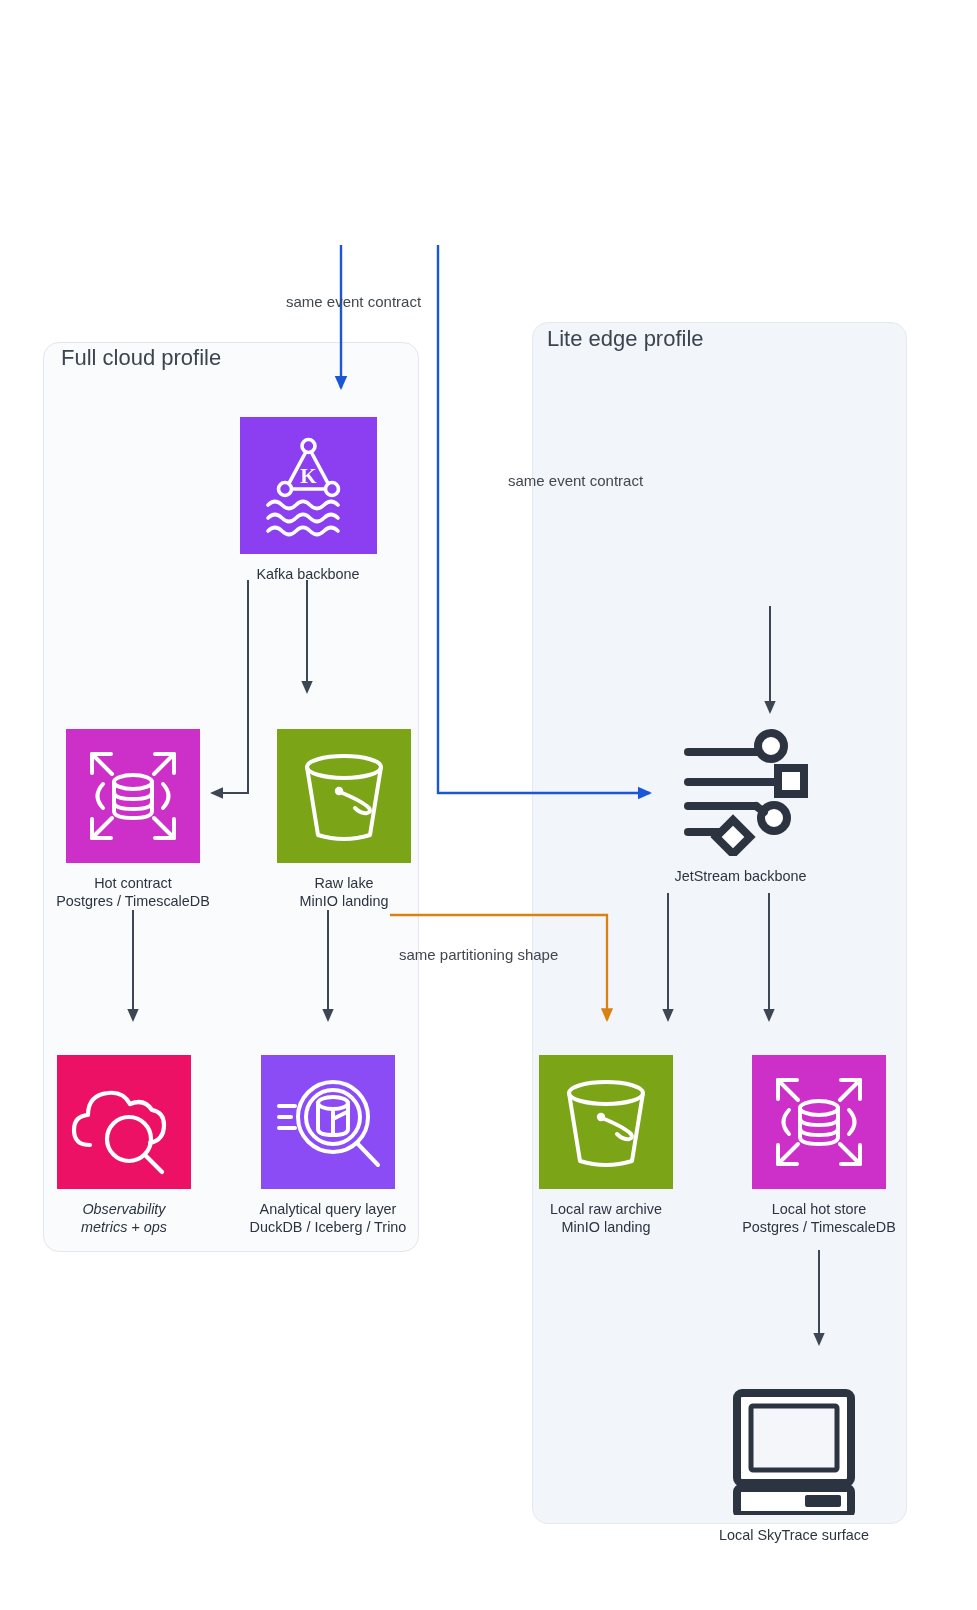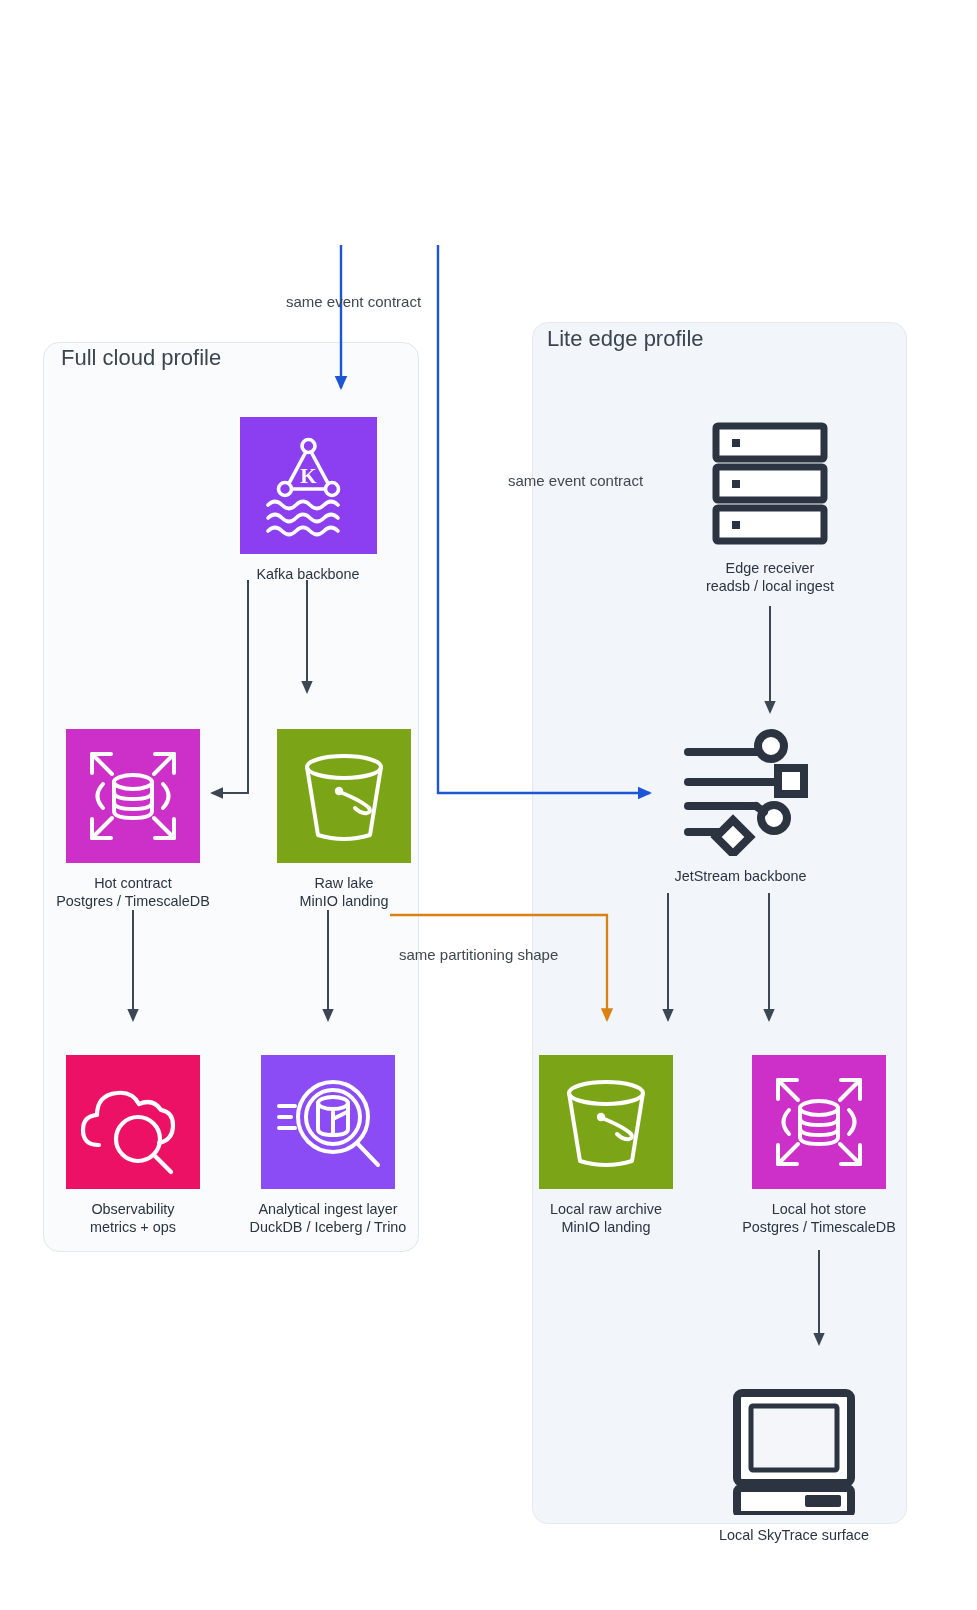--- a/index.html
+++ b/index.html
@@ -162,40 +162,20 @@
           <path d="M28 101 q7 -7 14 0 t14 0 t14 0 t14 0 t14 0"></path>
           <path d="M28 114 q7 -7 14 0 t14 0 t14 0 t14 0 t14 0"></path>
         </g>
       </svg>
     </span>
     <span class="node-label">
       <span>Kafka backbone</span>
     </span>
   </div>
 
-  <div class="node" style="left:680px; top:420px; width:180px;">
-    <span class="node-icon">
-      <svg width="130" height="128" viewBox="0 0 130 128">
-        <g stroke="#2b3440" stroke-width="7" fill="#ffffff">
-          <rect x="11" y="6" width="108" height="33" rx="2"></rect>
-          <rect x="11" y="47" width="108" height="33" rx="2"></rect>
-          <rect x="11" y="88" width="108" height="33" rx="2"></rect>
-        </g>
-        <g fill="#2b3440">
-          <rect x="27" y="19" width="8" height="8"></rect>
-          <rect x="27" y="60" width="8" height="8"></rect>
-          <rect x="27" y="101" width="8" height="8"></rect>
-        </g>
-      </svg>
-    </span>
-    <span class="node-label">
-      <span>Edge receiver</span>
-      <span class="sub">readsb / local ingest</span>
-    </span>
-  </div>
 
   <div class="node" style="left:43px; top:729px; width:180px;">
     <span class="node-icon">
       <svg width="134" height="134" viewBox="0 0 134 134">
         <rect x="0" y="0" width="134" height="134" fill="#cd30c8"></rect>
         <g fill="none" stroke="#ffffff" stroke-width="4" stroke-linecap="round" stroke-linejoin="round">
           <path d="M26 44 V25 H45"></path>
             <path d="M26 25 L46 45"></path>
           <path d="M108 44 V25 H89"></path>
             <path d="M108 25 L88 45"></path>
@@ -250,21 +230,21 @@
           <path d="M14 104 H46"></path>
           <rect x="47" y="97" width="24" height="24" fill="#ffffff" transform="rotate(45 59 109)"></rect>
         </g>
       </svg>
     </span>
     <span class="node-label">
       <span>JetStream backbone</span>
     </span>
   </div>
 
-  <div class="node" style="left:43px; top:1055px; width:180px;">
+  <div class="node" style="left:34px; top:1055px; width:180px;font-style:italic;">
     <span class="node-icon">
       <svg width="134" height="134" viewBox="0 0 134 134">
         <rect x="0" y="0" width="134" height="134" fill="#ec1165"></rect>
         <g fill="none" stroke="#ffffff" stroke-width="4.2" stroke-linecap="round" stroke-linejoin="round">
           <path d="M33 90 q-16 0 -16 -15 q0 -14 14 -15 q0 -20 20 -22 q15 -2 22 11
                    q14 -6 22 6 q12 2 12 15 q0 15 -14 18"></path>
           <circle cx="72" cy="84" r="22"></circle>
           <path d="M88 100 L105 117"></path>
         </g>
       </svg>
@@ -287,21 +267,21 @@
             <path d="M18 62 H30"></path>
             <path d="M18 73 H34"></path>
           <ellipse cx="72" cy="48" rx="15" ry="6"></ellipse>
           <path d="M57 48 V74 q0 6 15 6 t15 -6 V48"></path>
           <path d="M72 57 V80"></path>
           <path d="M72 64 L86 57"></path>
         </g>
       </svg>
     </span>
     <span class="node-label">
-      <span>Analytical ingest layer</span>
+      <span>Analytical query layer</span>
       <span class="sub">DuckDB / Iceberg / Trino</span>
     </span>
   </div>
 
   <div class="node" style="left:516px; top:1055px; width:180px;">
     <span class="node-icon">
       <svg width="134" height="134" viewBox="0 0 134 134">
         <rect x="0" y="0" width="134" height="134" fill="#7ba516"></rect>
         <g fill="none" stroke="#ffffff" stroke-width="4" stroke-linecap="round" stroke-linejoin="round">
           <ellipse cx="67" cy="38" rx="37" ry="11"></ellipse>

